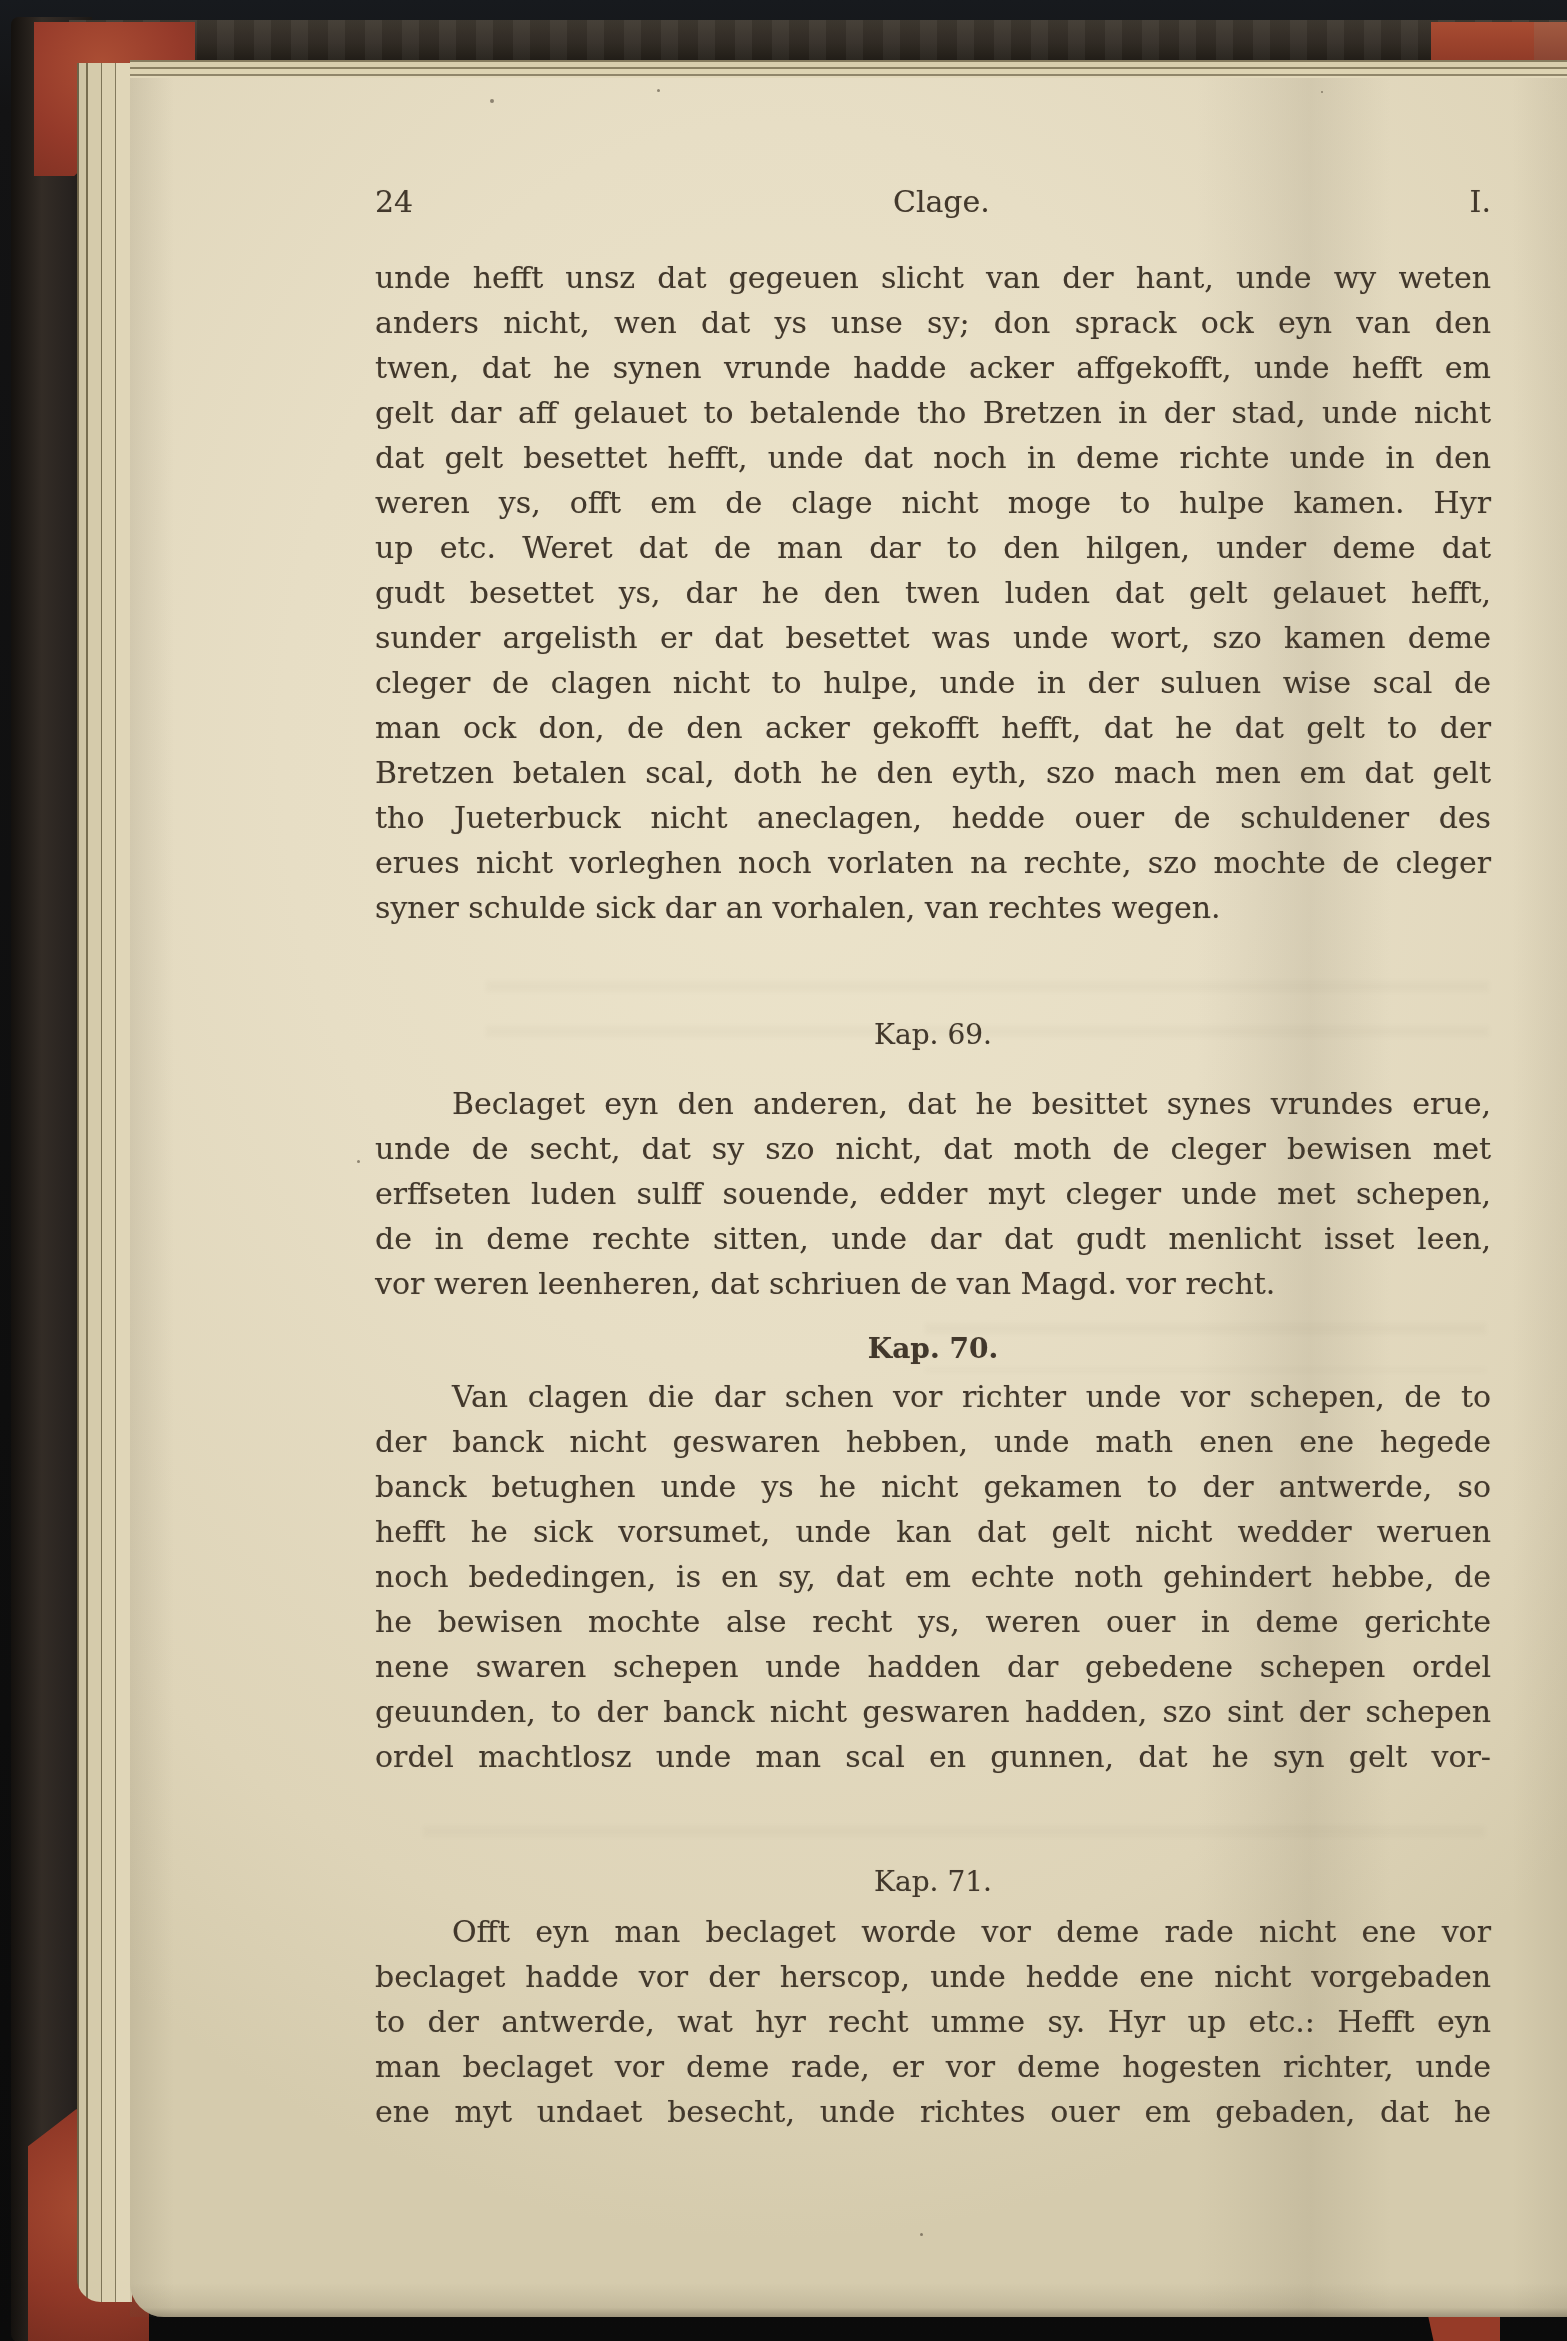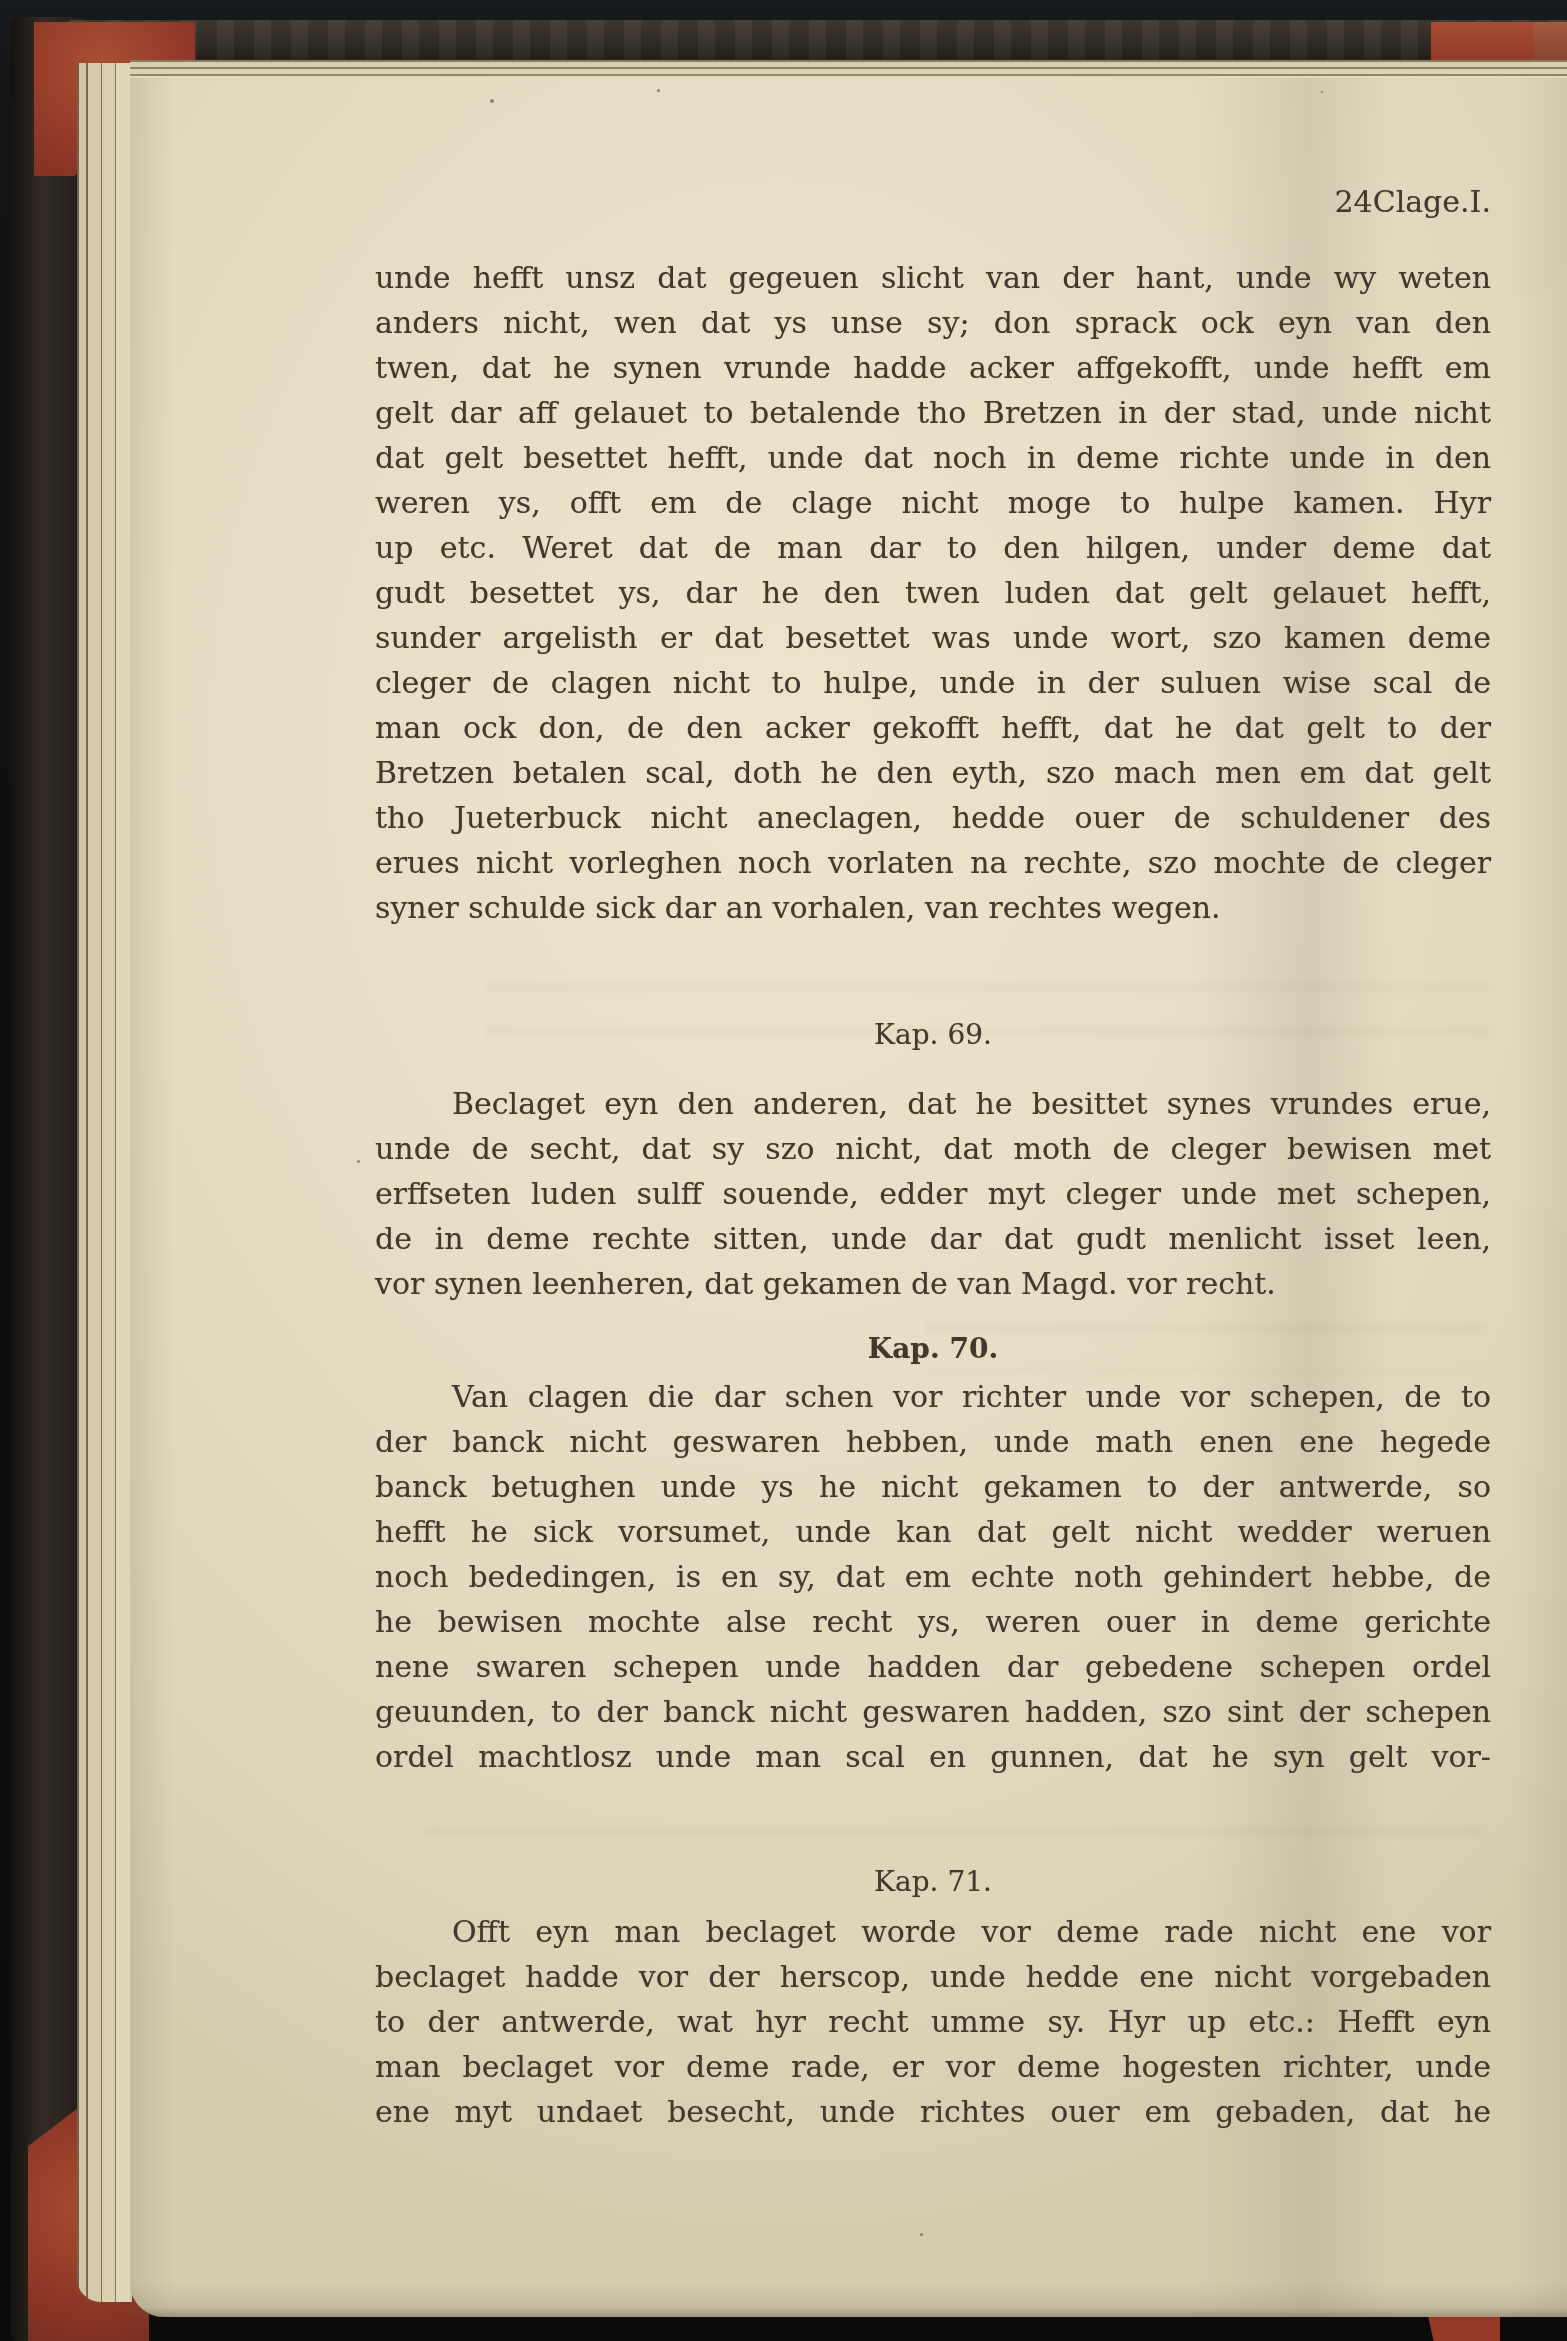--- a/index.html
+++ b/index.html
@@ -93,21 +93,21 @@
   }
   .speck{position:absolute;border-radius:50%;background:rgba(70,58,45,.55);}
   
   .content{
     position:absolute;left:375px;top:0;width:1116px;height:2342px;
     color:#42382c;
     text-shadow:0 0 0.8px rgba(66,56,44,.30);
   }
   .runhead{
     position:absolute;top:182px;left:0;width:100%;
-    display:flex;justify-content:flex-end;align-items:baseline;
+    display:flex;justify-content:space-between;align-items:baseline;
     font-size:30px;line-height:39px;
   }
   .block{position:absolute;left:0;width:100%;}
   .heading{text-align:center;font-size:28px;line-height:38px;}
   .paragraph{font-size:30px;line-height:45px;}
   .line{
     height:45px;
     text-align:justify;
     text-align-last:justify;
     white-space:normal;
@@ -170,21 +170,21 @@
           <div class="line">tho Jueterbuck nicht aneclagen, hedde ouer de schuldener des</div>
           <div class="line">erues nicht vorleghen noch vorlaten na rechte, szo mochte de cleger</div>
           <div class="line lastline">syner schulde sick dar an vorhalen, van rechtes wegen.</div>
         </div>
         <div class="block heading" style="top: 1016px;">Kap. 69.</div>
         <div class="block paragraph" style="top: 1081px;">
           <div class="line indent">Beclaget eyn den anderen, dat he besittet synes vrundes erue,</div>
           <div class="line">unde de secht, dat sy szo nicht, dat moth de cleger bewisen met</div>
           <div class="line">erffseten luden sulff souende, edder myt cleger unde met schepen,</div>
           <div class="line">de in deme rechte sitten, unde dar dat gudt menlicht isset leen,</div>
-          <div class="line lastline">vor synen leenheren, dat gekamen de van Magd. vor recht.</div>
+          <div class="line lastline">vor weren leenheren, dat schriuen de van Magd. vor recht.</div>
         </div>
         <div class="block heading" style="top: 1330px; font-weight: bold;">Kap. 70.</div>
         <div class="block paragraph" style="top: 1374px;">
           <div class="line indent">Van clagen die dar schen vor richter unde vor schepen, de to</div>
           <div class="line">der banck nicht geswaren hebben, unde math enen ene hegede</div>
           <div class="line">banck betughen unde ys he nicht gekamen to der antwerde, so</div>
           <div class="line">hefft he sick vorsumet, unde kan dat gelt nicht wedder weruen</div>
           <div class="line">noch bededingen, is en sy, dat em echte noth gehindert hebbe, de</div>
           <div class="line">he bewisen mochte alse recht ys, weren ouer in deme gerichte</div>
           <div class="line">nene swaren schepen unde hadden dar gebedene schepen ordel</div>

